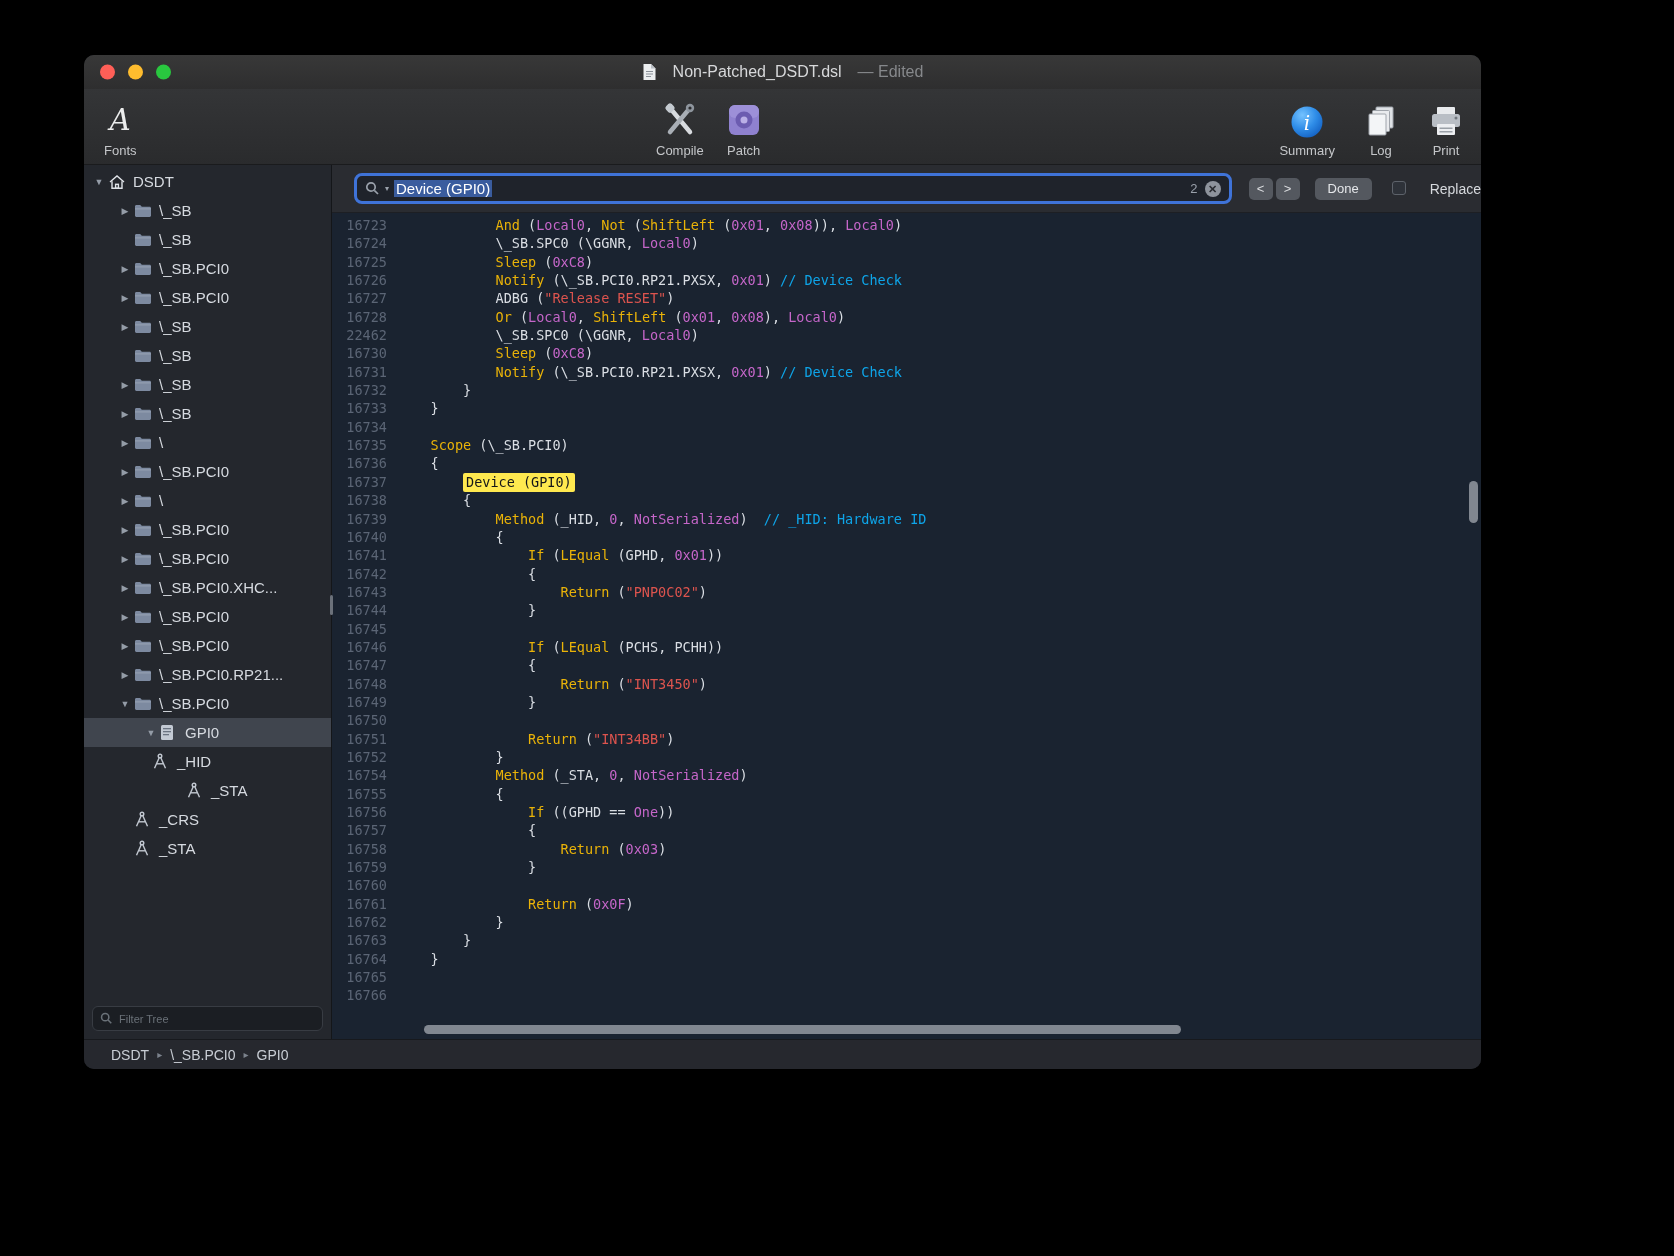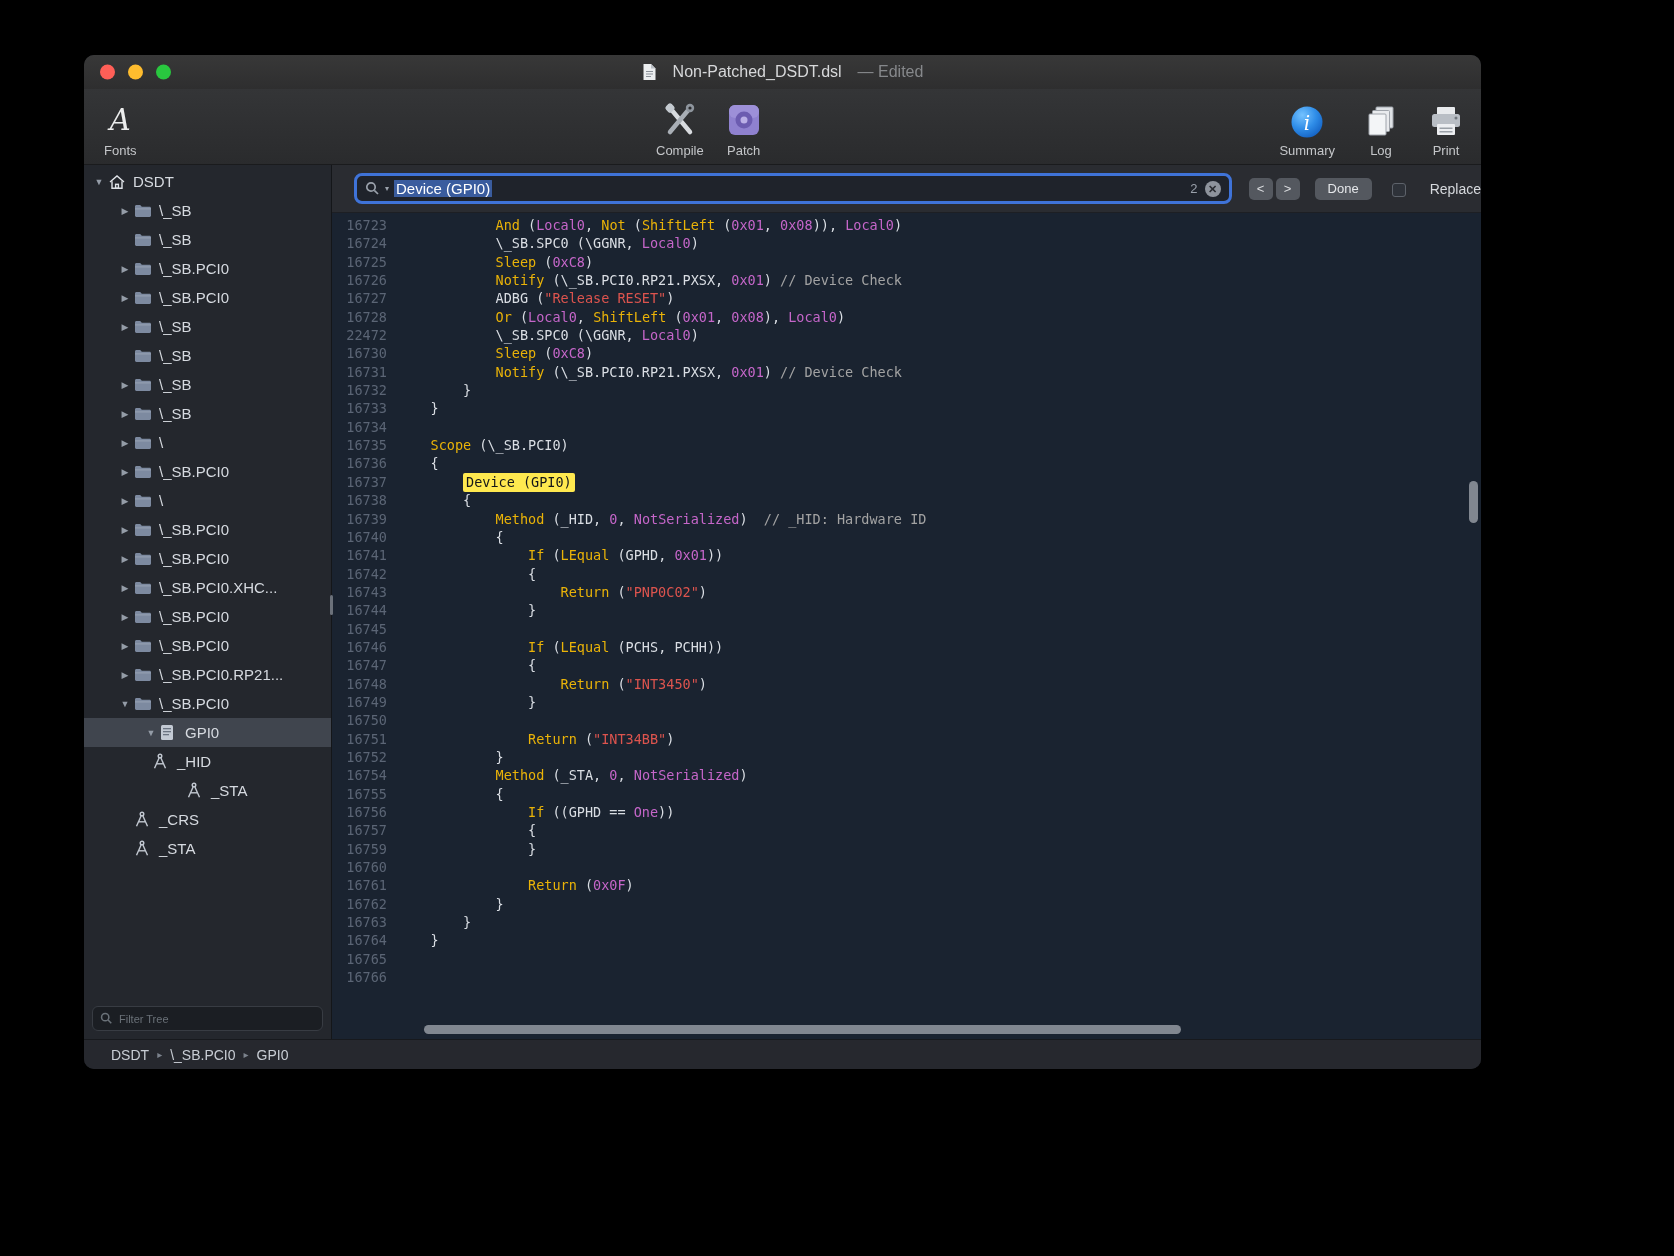--- a/index.html
+++ b/index.html
@@ -60,34 +60,34 @@
   .query { flex:1; font-size:15px; color:#fff; white-space:nowrap; overflow:hidden; }
   .query .sel { background:#3a5c9e; padding:1px 2px 2px 2px; border-radius:2px; }
   .count { color:#9aa1ab; font-size:13px; margin-right:2px; }
   .clear-btn { width:16px; height:16px; border-radius:50%; background:#8e939c; color:#2a2c31;
                font-size:11px; line-height:16px; text-align:center; font-weight:bold; }
   .nav-group { display:flex; gap:3px; margin-left:17px; }
   .nav-btn { width:24px; height:22px; background:#54585f; border-radius:5px; color:#dcdee1;
              font-size:13px; text-align:center; line-height:21px; }
   .done-btn { margin-left:15px; padding:0 13px; height:22px; line-height:21px; background:#54585f;
               border-radius:5px; color:#e5e7ea; font-size:13px; }
-  .replace-wrap { margin-left:20px; display:flex; align-items:flex-end; gap:24px; }
+  .replace-wrap { margin-left:20px; display:flex; align-items:flex-start; gap:24px; }
   .checkbox { width:14px; height:14px; background:#2e3239; border:1px solid #5d626a; border-radius:3px; }
   .replace-label { color:#d6d9dd; font-size:14px; }
 
   
   .editor { flex:1; position:relative; overflow:hidden; padding-top:3px;
             font-family:"DejaVu Sans Mono", monospace; font-size:13.5px; line-height:18.35px; }
   .code-line { display:flex; white-space:pre; }
   .ln { width:66px; flex:none; text-align:right; padding-right:11px; color:#5b6575; }
   .code { white-space:pre; }
   .tk-k { color:#eab308; }
   .tk-n { color:#c566c9; }
   .tk-s { color:#dd544e; }
-  .tk-c { color:#a3a3a3;text-align:right; }
+  .tk-c { color:#0ea5e9;text-align:right; }
   .tk-p { color:#dadee4; }
   .tk-h { background:#ffe94f; color:#141619; padding:1px 3px 2px 3px; border-radius:2px; }
   .vscroll { position:absolute; right:3px; top:268px; width:9px; height:42px; border-radius:5px;
              background:#8d929b; opacity:.9; }
   .hscroll { position:absolute; left:92px; bottom:5px; width:757px; height:9px; border-radius:5px;
              background:#8d929b; opacity:.9; }
 
   
   .statusbar { height:30px; flex:none; background:#26282e; border-top:1px solid #17191d;
                display:flex; align-items:center; padding-left:27px; gap:8px;
@@ -490,21 +490,21 @@
       </div>
 
       <div class="editor">
         <div>
             <div class="code-line"><span class="ln">16723</span><span class="code">            <span class="tk-k">And</span><span class="tk-p"> (</span><span class="tk-n">Local0</span><span class="tk-p">, </span><span class="tk-k">Not</span><span class="tk-p"> (</span><span class="tk-k">ShiftLeft</span><span class="tk-p"> (</span><span class="tk-n">0x01</span><span class="tk-p">, </span><span class="tk-n">0x08</span><span class="tk-p">)), </span><span class="tk-n">Local0</span><span class="tk-p">)</span></span></div>
             <div class="code-line"><span class="ln">16724</span><span class="code">            <span class="tk-p">\_SB.SPC0 (\GGNR, </span><span class="tk-n">Local0</span><span class="tk-p">)</span></span></div>
             <div class="code-line"><span class="ln">16725</span><span class="code">            <span class="tk-k">Sleep</span><span class="tk-p"> (</span><span class="tk-n">0xC8</span><span class="tk-p">)</span></span></div>
             <div class="code-line"><span class="ln">16726</span><span class="code">            <span class="tk-k">Notify</span><span class="tk-p"> (\_SB.PCI0.RP21.PXSX, </span><span class="tk-n">0x01</span><span class="tk-p">) </span><span class="tk-c">// Device Check</span></span></div>
             <div class="code-line"><span class="ln">16727</span><span class="code">            <span class="tk-p">ADBG (</span><span class="tk-s">"Release RESET"</span><span class="tk-p">)</span></span></div>
             <div class="code-line"><span class="ln">16728</span><span class="code">            <span class="tk-k">Or</span><span class="tk-p"> (</span><span class="tk-n">Local0</span><span class="tk-p">, </span><span class="tk-k">ShiftLeft</span><span class="tk-p"> (</span><span class="tk-n">0x01</span><span class="tk-p">, </span><span class="tk-n">0x08</span><span class="tk-p">), </span><span class="tk-n">Local0</span><span class="tk-p">)</span></span></div>
-            <div class="code-line"><span class="ln">22472</span><span class="code">            <span class="tk-p">\_SB.SPC0 (\GGNR, </span><span class="tk-n">Local0</span><span class="tk-p">)</span></span></div>
+            <div class="code-line"><span class="ln">22462</span><span class="code">            <span class="tk-p">\_SB.SPC0 (\GGNR, </span><span class="tk-n">Local0</span><span class="tk-p">)</span></span></div>
             <div class="code-line"><span class="ln">16730</span><span class="code">            <span class="tk-k">Sleep</span><span class="tk-p"> (</span><span class="tk-n">0xC8</span><span class="tk-p">)</span></span></div>
             <div class="code-line"><span class="ln">16731</span><span class="code">            <span class="tk-k">Notify</span><span class="tk-p"> (\_SB.PCI0.RP21.PXSX, </span><span class="tk-n">0x01</span><span class="tk-p">) </span><span class="tk-c">// Device Check</span></span></div>
             <div class="code-line"><span class="ln">16732</span><span class="code">        <span class="tk-p">}</span></span></div>
             <div class="code-line"><span class="ln">16733</span><span class="code">    <span class="tk-p">}</span></span></div>
             <div class="code-line"><span class="ln">16734</span><span class="code"></span></div>
             <div class="code-line"><span class="ln">16735</span><span class="code">    <span class="tk-k">Scope</span><span class="tk-p"> (\_SB.PCI0)</span></span></div>
             <div class="code-line"><span class="ln">16736</span><span class="code">    <span class="tk-p">{</span></span></div>
             <div class="code-line"><span class="ln">16737</span><span class="code">        <span class="tk-h">Device (GPI0)</span></span></div>
             <div class="code-line"><span class="ln">16738</span><span class="code">        <span class="tk-p">{</span></span></div>
             <div class="code-line"><span class="ln">16739</span><span class="code">            <span class="tk-k">Method</span><span class="tk-p"> (_HID, </span><span class="tk-n">0</span><span class="tk-p">, </span><span class="tk-n">NotSerialized</span><span class="tk-p">)  </span><span class="tk-c">// _HID: Hardware ID</span></span></div>
@@ -518,20 +518,21 @@
             <div class="code-line"><span class="ln">16747</span><span class="code">                <span class="tk-p">{</span></span></div>
             <div class="code-line"><span class="ln">16748</span><span class="code">                    <span class="tk-k">Return</span><span class="tk-p"> (</span><span class="tk-s">"INT3450"</span><span class="tk-p">)</span></span></div>
             <div class="code-line"><span class="ln">16749</span><span class="code">                <span class="tk-p">}</span></span></div>
             <div class="code-line"><span class="ln">16750</span><span class="code"></span></div>
             <div class="code-line"><span class="ln">16751</span><span class="code">                <span class="tk-k">Return</span><span class="tk-p"> (</span><span class="tk-s">"INT34BB"</span><span class="tk-p">)</span></span></div>
             <div class="code-line"><span class="ln">16752</span><span class="code">            <span class="tk-p">}</span></span></div>
             <div class="code-line"><span class="ln">16754</span><span class="code">            <span class="tk-k">Method</span><span class="tk-p"> (_STA, </span><span class="tk-n">0</span><span class="tk-p">, </span><span class="tk-n">NotSerialized</span><span class="tk-p">)</span></span></div>
             <div class="code-line"><span class="ln">16755</span><span class="code">            <span class="tk-p">{</span></span></div>
             <div class="code-line"><span class="ln">16756</span><span class="code">                <span class="tk-k">If</span><span class="tk-p"> ((GPHD == </span><span class="tk-n">One</span><span class="tk-p">))</span></span></div>
             <div class="code-line"><span class="ln">16757</span><span class="code">                <span class="tk-p">{</span></span></div>
+            <div class="code-line"><span class="ln">16758</span><span class="code">                    <span class="tk-k">Return</span><span class="tk-p"> (</span><span class="tk-n">0x03</span><span class="tk-p">)</span></span></div>
             <div class="code-line"><span class="ln">16759</span><span class="code">                <span class="tk-p">}</span></span></div>
             <div class="code-line"><span class="ln">16760</span><span class="code"></span></div>
             <div class="code-line"><span class="ln">16761</span><span class="code">                <span class="tk-k">Return</span><span class="tk-p"> (</span><span class="tk-n">0x0F</span><span class="tk-p">)</span></span></div>
             <div class="code-line"><span class="ln">16762</span><span class="code">            <span class="tk-p">}</span></span></div>
             <div class="code-line"><span class="ln">16763</span><span class="code">        <span class="tk-p">}</span></span></div>
             <div class="code-line"><span class="ln">16764</span><span class="code">    <span class="tk-p">}</span></span></div>
             <div class="code-line"><span class="ln">16765</span><span class="code"></span></div>
             <div class="code-line"><span class="ln">16766</span><span class="code"></span></div>
           </div>
         <div class="vscroll"></div>

